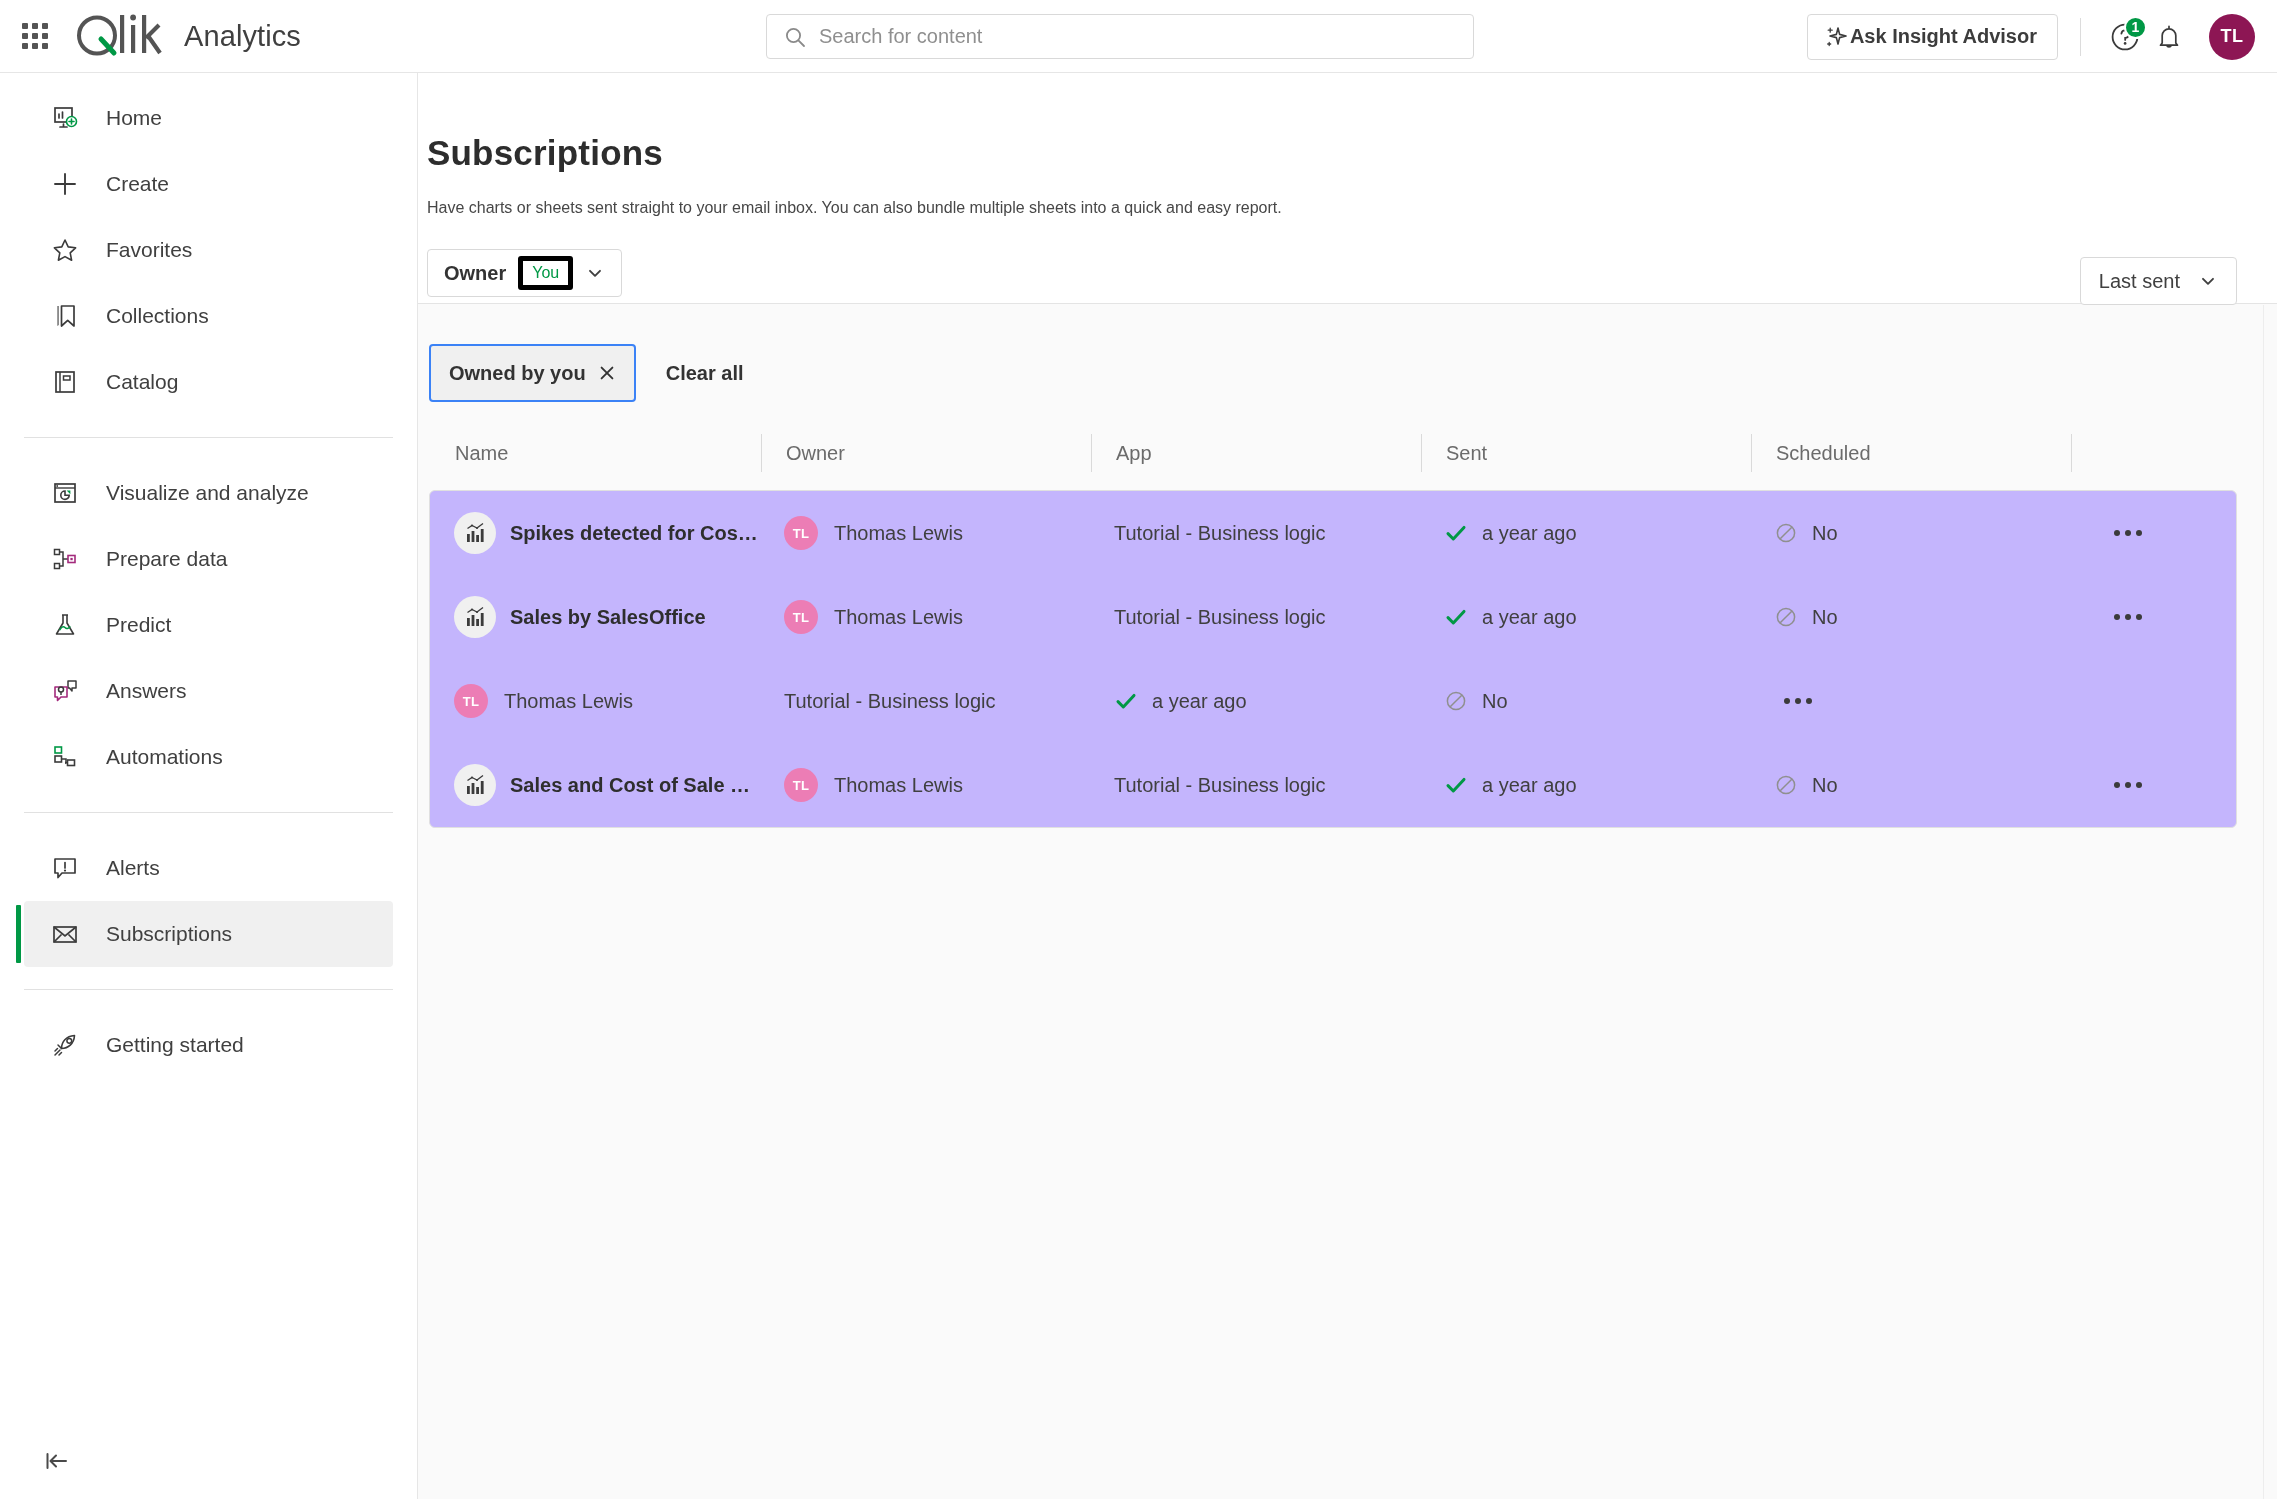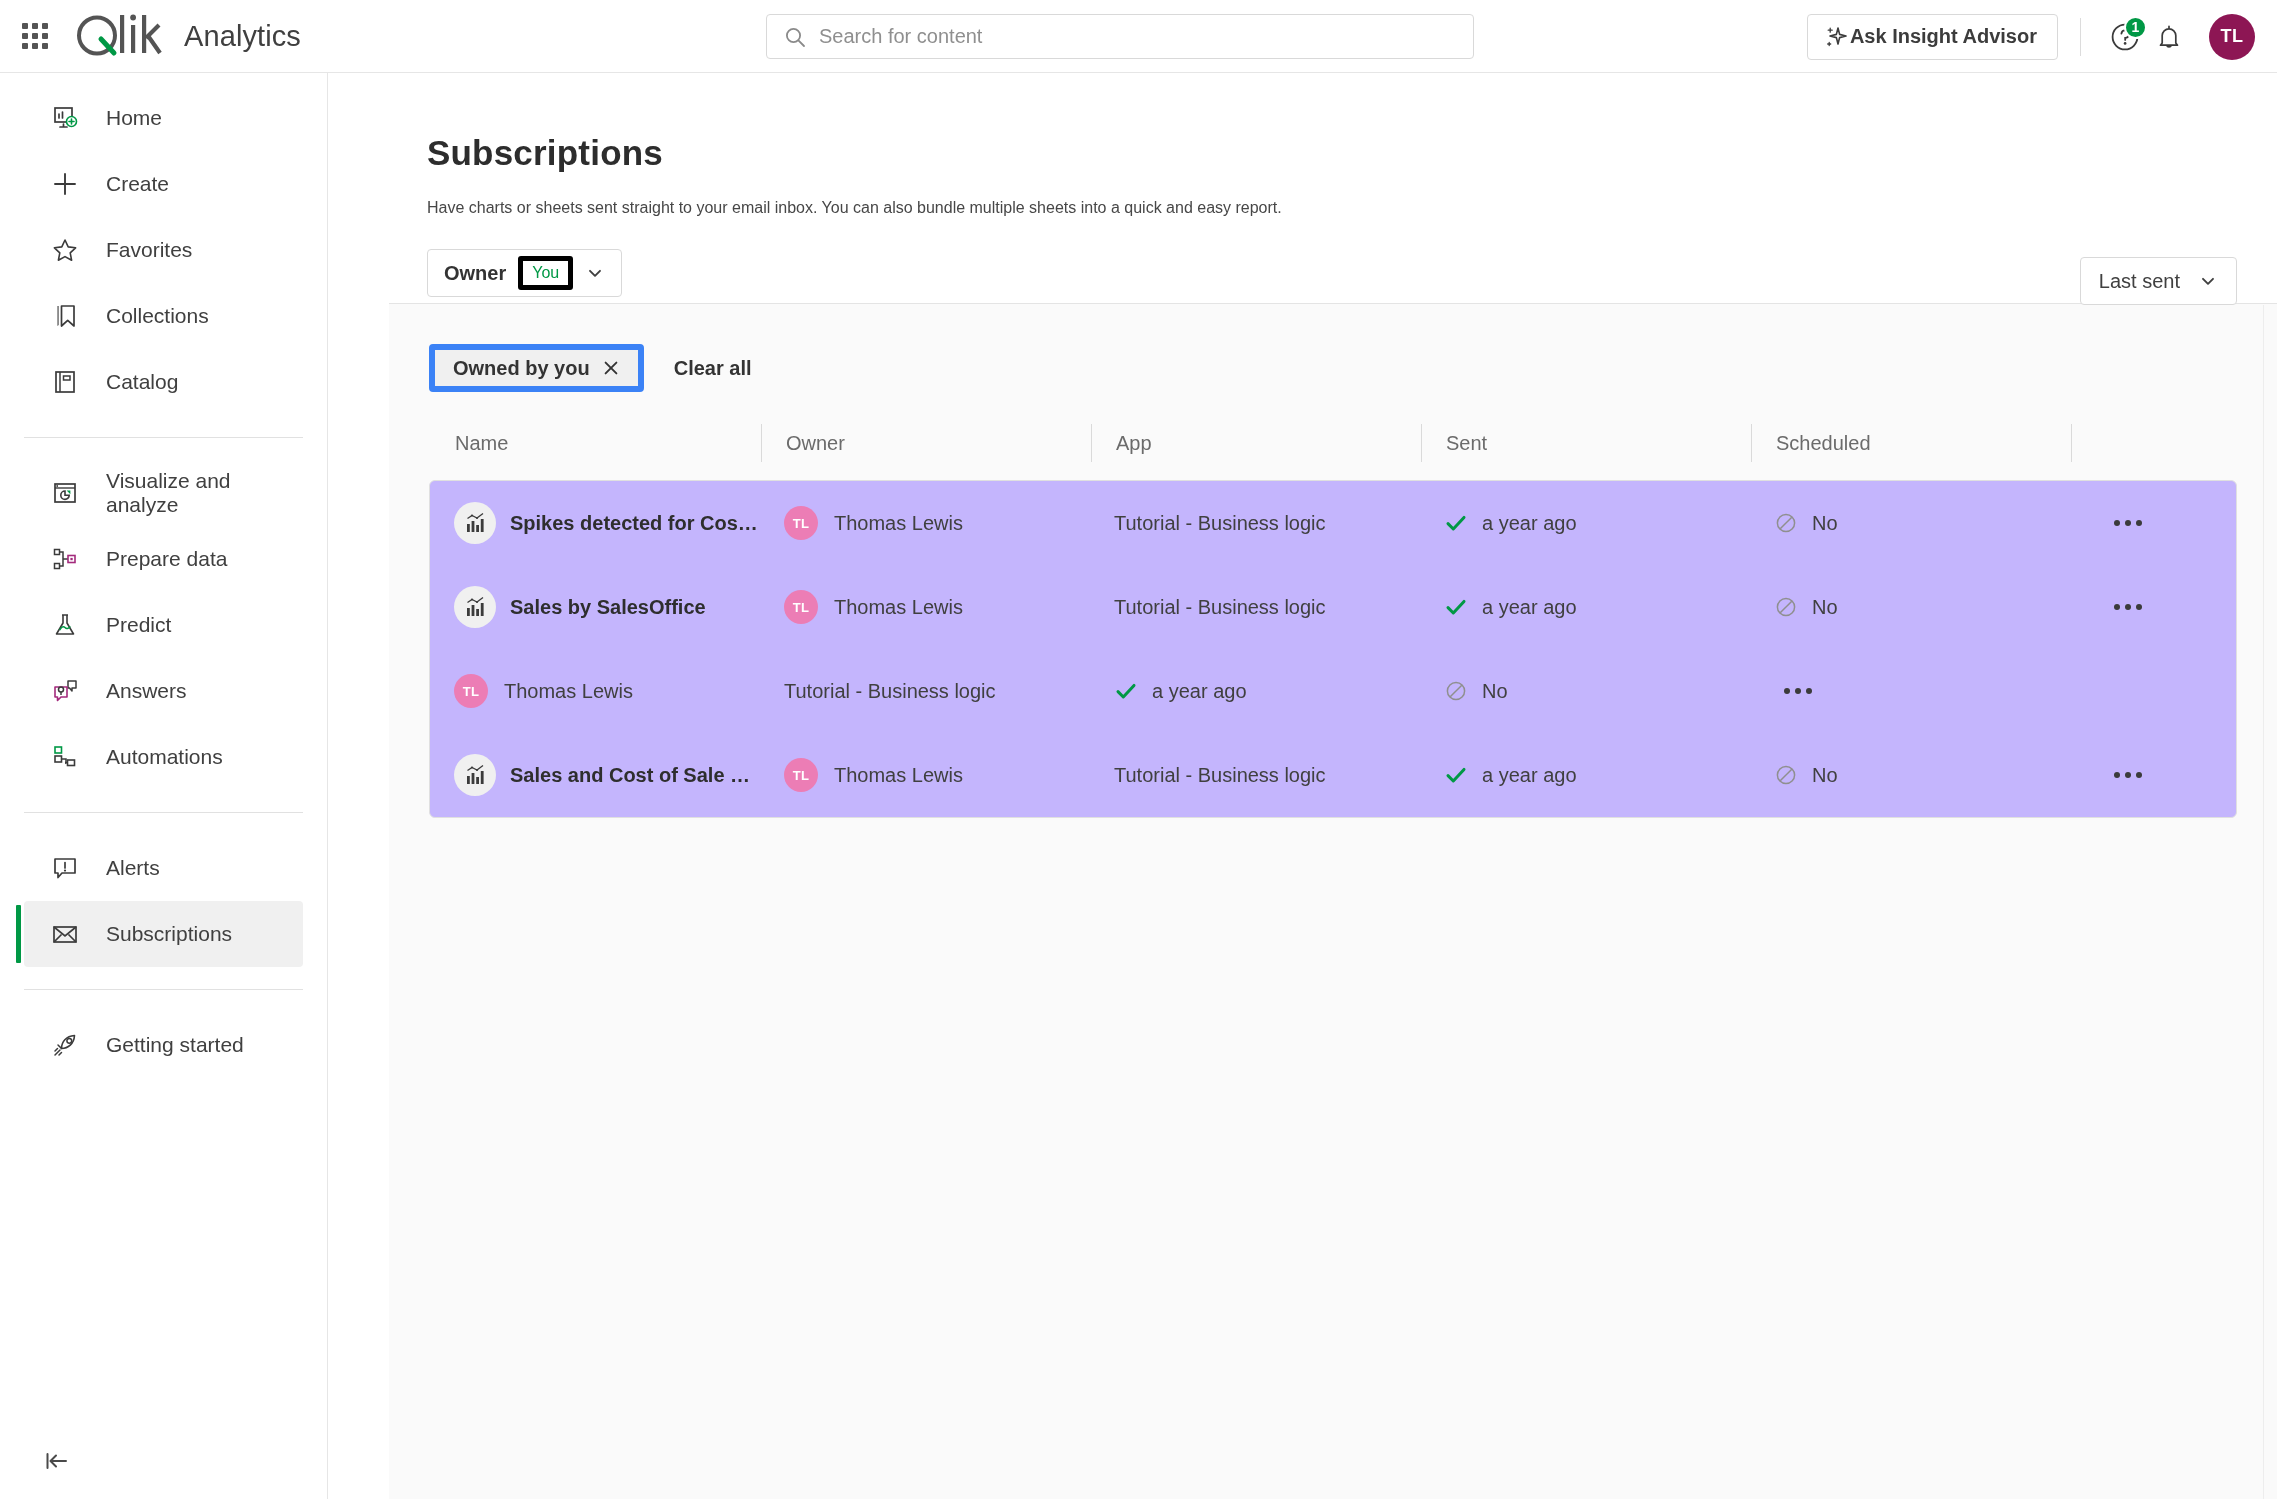--- a/index.html
+++ b/index.html
@@ -128,21 +128,21 @@
     display: flex; align-items: center; justify-content: center;
     margin-left: 18px;
     cursor: pointer;
     letter-spacing: .5px;
   }
 
   
   .sidebar {
     position: absolute;
     top: 73px; left: 0;
-    width: 328px;
+    width: 418px;
     height: 1426px;
     background: #fff;
     border-right: 1px solid #e6e6e6;
     z-index: 10;
   }
   .nav-group { padding: 12px 0; }
   .nav-item {
     display: flex;
     align-items: center;
     height: 66px;
@@ -266,24 +266,24 @@
   .chips-row {
     display: flex;
     align-items: center;
     padding-top: 40px;
     gap: 30px;
   }
   .chip {
     display: flex;
     align-items: center;
     gap: 12px;
-    height: 48px;
+    height: 58px;
     padding: 0 18px;
     background: #f0f0f0;
-    border: 6px solid #3b82f6;
+    border: 2px solid #3b82f6;
     border-radius: 4px;
     font-size: 20px;
     color: #333;
     font-weight: 600;
     cursor: pointer;
   }
   .clear-all {
     font-size: 20px;
     color: #333;
     font-weight: 600;

